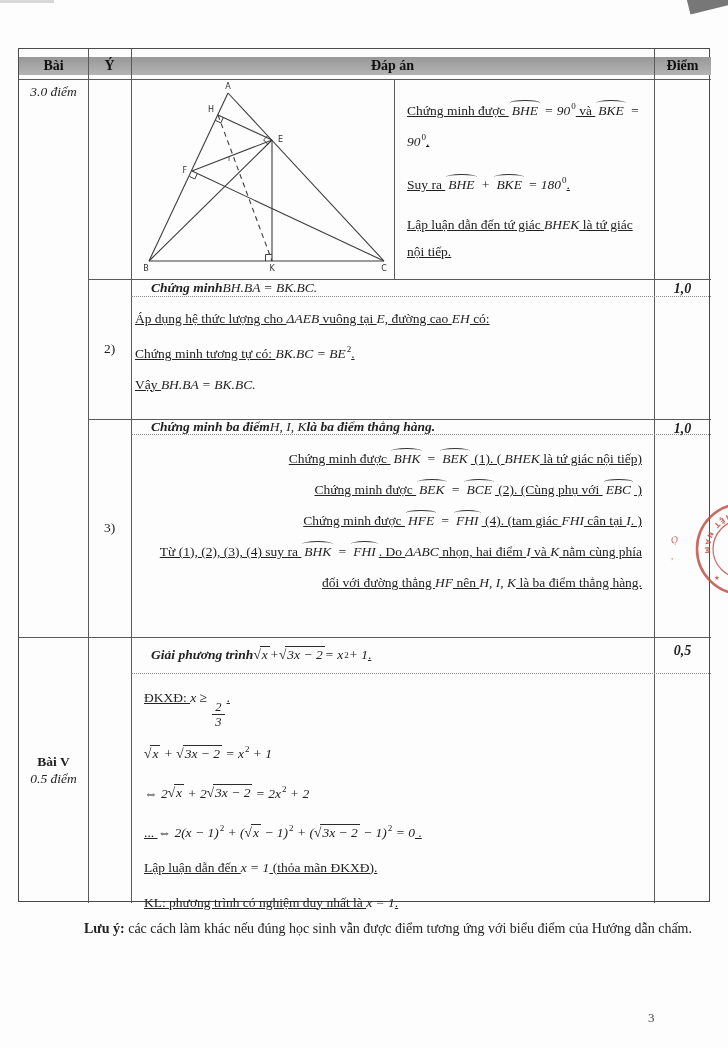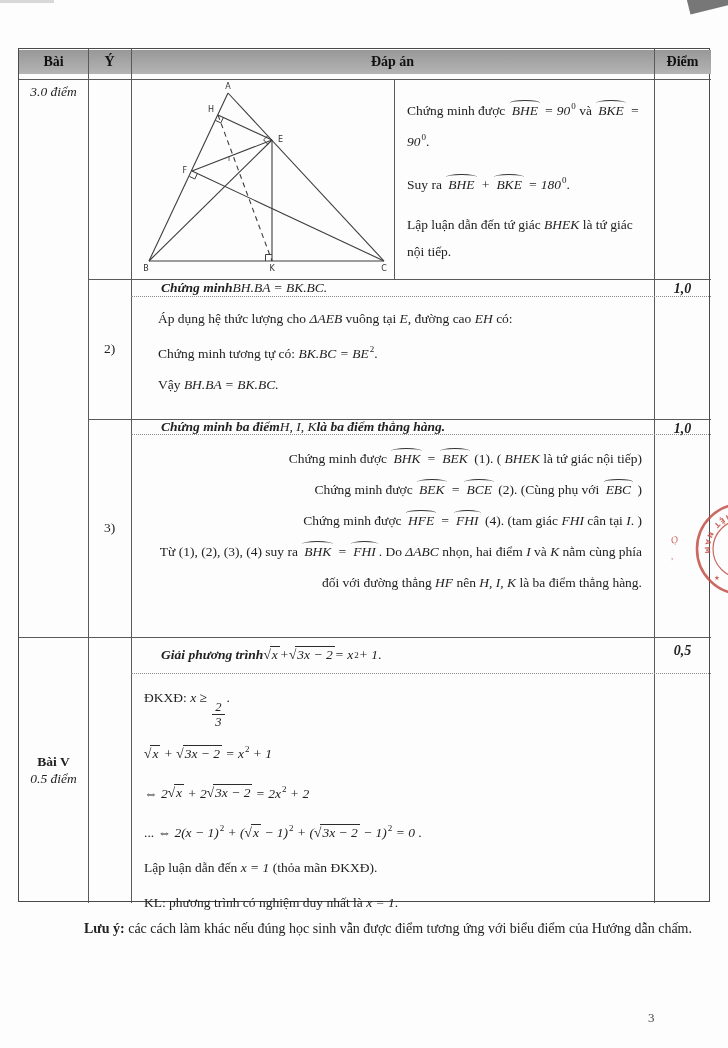--- a/index.html
+++ b/index.html
@@ -5,27 +5,27 @@
   html,body{margin:0;padding:0;background:#e9e9e9;}
   .page{position:relative;width:728px;height:1048px;margin:0 auto;background:#fdfdfd;
         font-family:"Liberation Serif","DejaVu Serif",serif;color:#222;overflow:hidden;}
 
   
   .tbl{position:absolute;left:18px;top:48px;width:692px;height:854px;
        border:1.5px solid #4a4a4a;box-sizing:border-box;}
   .vl{position:absolute;width:1px;background:#5a5a5a;}
   .hl{position:absolute;height:1px;background:#5a5a5a;}
   .dl{position:absolute;height:0;border-top:1.6px dotted #8a8a8a;}
-  .th{position:absolute;top:1px;height:24px;background:linear-gradient(180deg,#989898,#b4b4b4);
+  .th{position:absolute;top:8px;height:18px;background:linear-gradient(180deg,#989898,#b4b4b4);
       display:flex;align-items:center;justify-content:center;
       font-weight:bold;font-size:14px;color:#101010;}
 
   
   .pline{font-size:13.5px;line-height:30px;}
-  .tx{font-style:normal;}
+  .tx{font-style:normal;text-decoration:underline;}
   .m{font-style:italic;}
   .bi{font-weight:bold;font-style:italic;}
   sup{font-size:9px;font-style:normal;vertical-align:super;margin-left:1px;}
   .hat{font-style:italic;position:relative;margin:0 2px;padding:0 1px;white-space:nowrap;}
   .hat::before{content:"";position:absolute;left:-1px;right:-1px;top:-3px;height:5px;
                border-top:1.4px solid #333;border-radius:50% 50% 0 0;}
   .sqrt{white-space:nowrap;font-style:italic;}
   .sqrt .rs{font-style:normal;margin-right:-1px;}
   .sqrt .rc{border-top:1.2px solid #2b2b2b;padding:0 2px;}
   .frac{display:inline-flex;flex-direction:column;text-align:center;vertical-align:-9px;
@@ -36,27 +36,27 @@
   
   .bai1{position:absolute;left:0;top:30px;width:69px;text-align:center;padding-top:5px;
         font-style:italic;font-size:13.5px;}
   .bai2{position:absolute;left:0;top:588px;width:69px;height:266px;display:flex;
         flex-direction:column;align-items:center;justify-content:center;gap:1px;font-size:13.5px;}
   .bai2 .nm{font-weight:bold;}
   .bai2 .pt{font-style:italic;}
   .ycell{position:absolute;left:69px;width:43px;display:flex;align-items:center;
          justify-content:center;font-size:13.5px;}
   .rowtitle{position:absolute;left:112px;width:523px;display:flex;align-items:center;
-            padding-left:30px;box-sizing:border-box;font-size:13.5px;white-space:nowrap;}
+            padding-left:20px;box-sizing:border-box;font-size:13.5px;white-space:nowrap;}
   .score{position:absolute;left:635px;width:57px;text-align:center;font-weight:bold;
          font-style:italic;font-size:14px;}
   .proof{position:absolute;left:375px;top:30px;width:260px;height:200px;
          padding:14px 10px 0 13px;box-sizing:border-box;}
   .proof .pline{line-height:27px;margin-bottom:13px;}
-  .body2{position:absolute;left:112px;top:248px;width:523px;padding:6px 10px 0 27px;box-sizing:border-box;}
+  .body2{position:absolute;left:112px;top:248px;width:523px;padding:6px 10px 0 4px;box-sizing:border-box;}
   .body2 .pline{line-height:31px;}
   .body3{position:absolute;left:112px;top:386px;width:523px;padding:8px 12px 0 13px;box-sizing:border-box;text-align:right;}
   .body3 .pline{line-height:31px;}
   .body5{position:absolute;left:112px;top:624px;width:523px;height:230px;
          padding:10px 12px 0 13px;box-sizing:border-box;}
   .body5 .pline{line-height:30px;margin-bottom:5px;}
 
   .figcell{position:absolute;left:112px;top:30px;width:263px;height:200px;}
   .figcell svg{display:block;}
 

